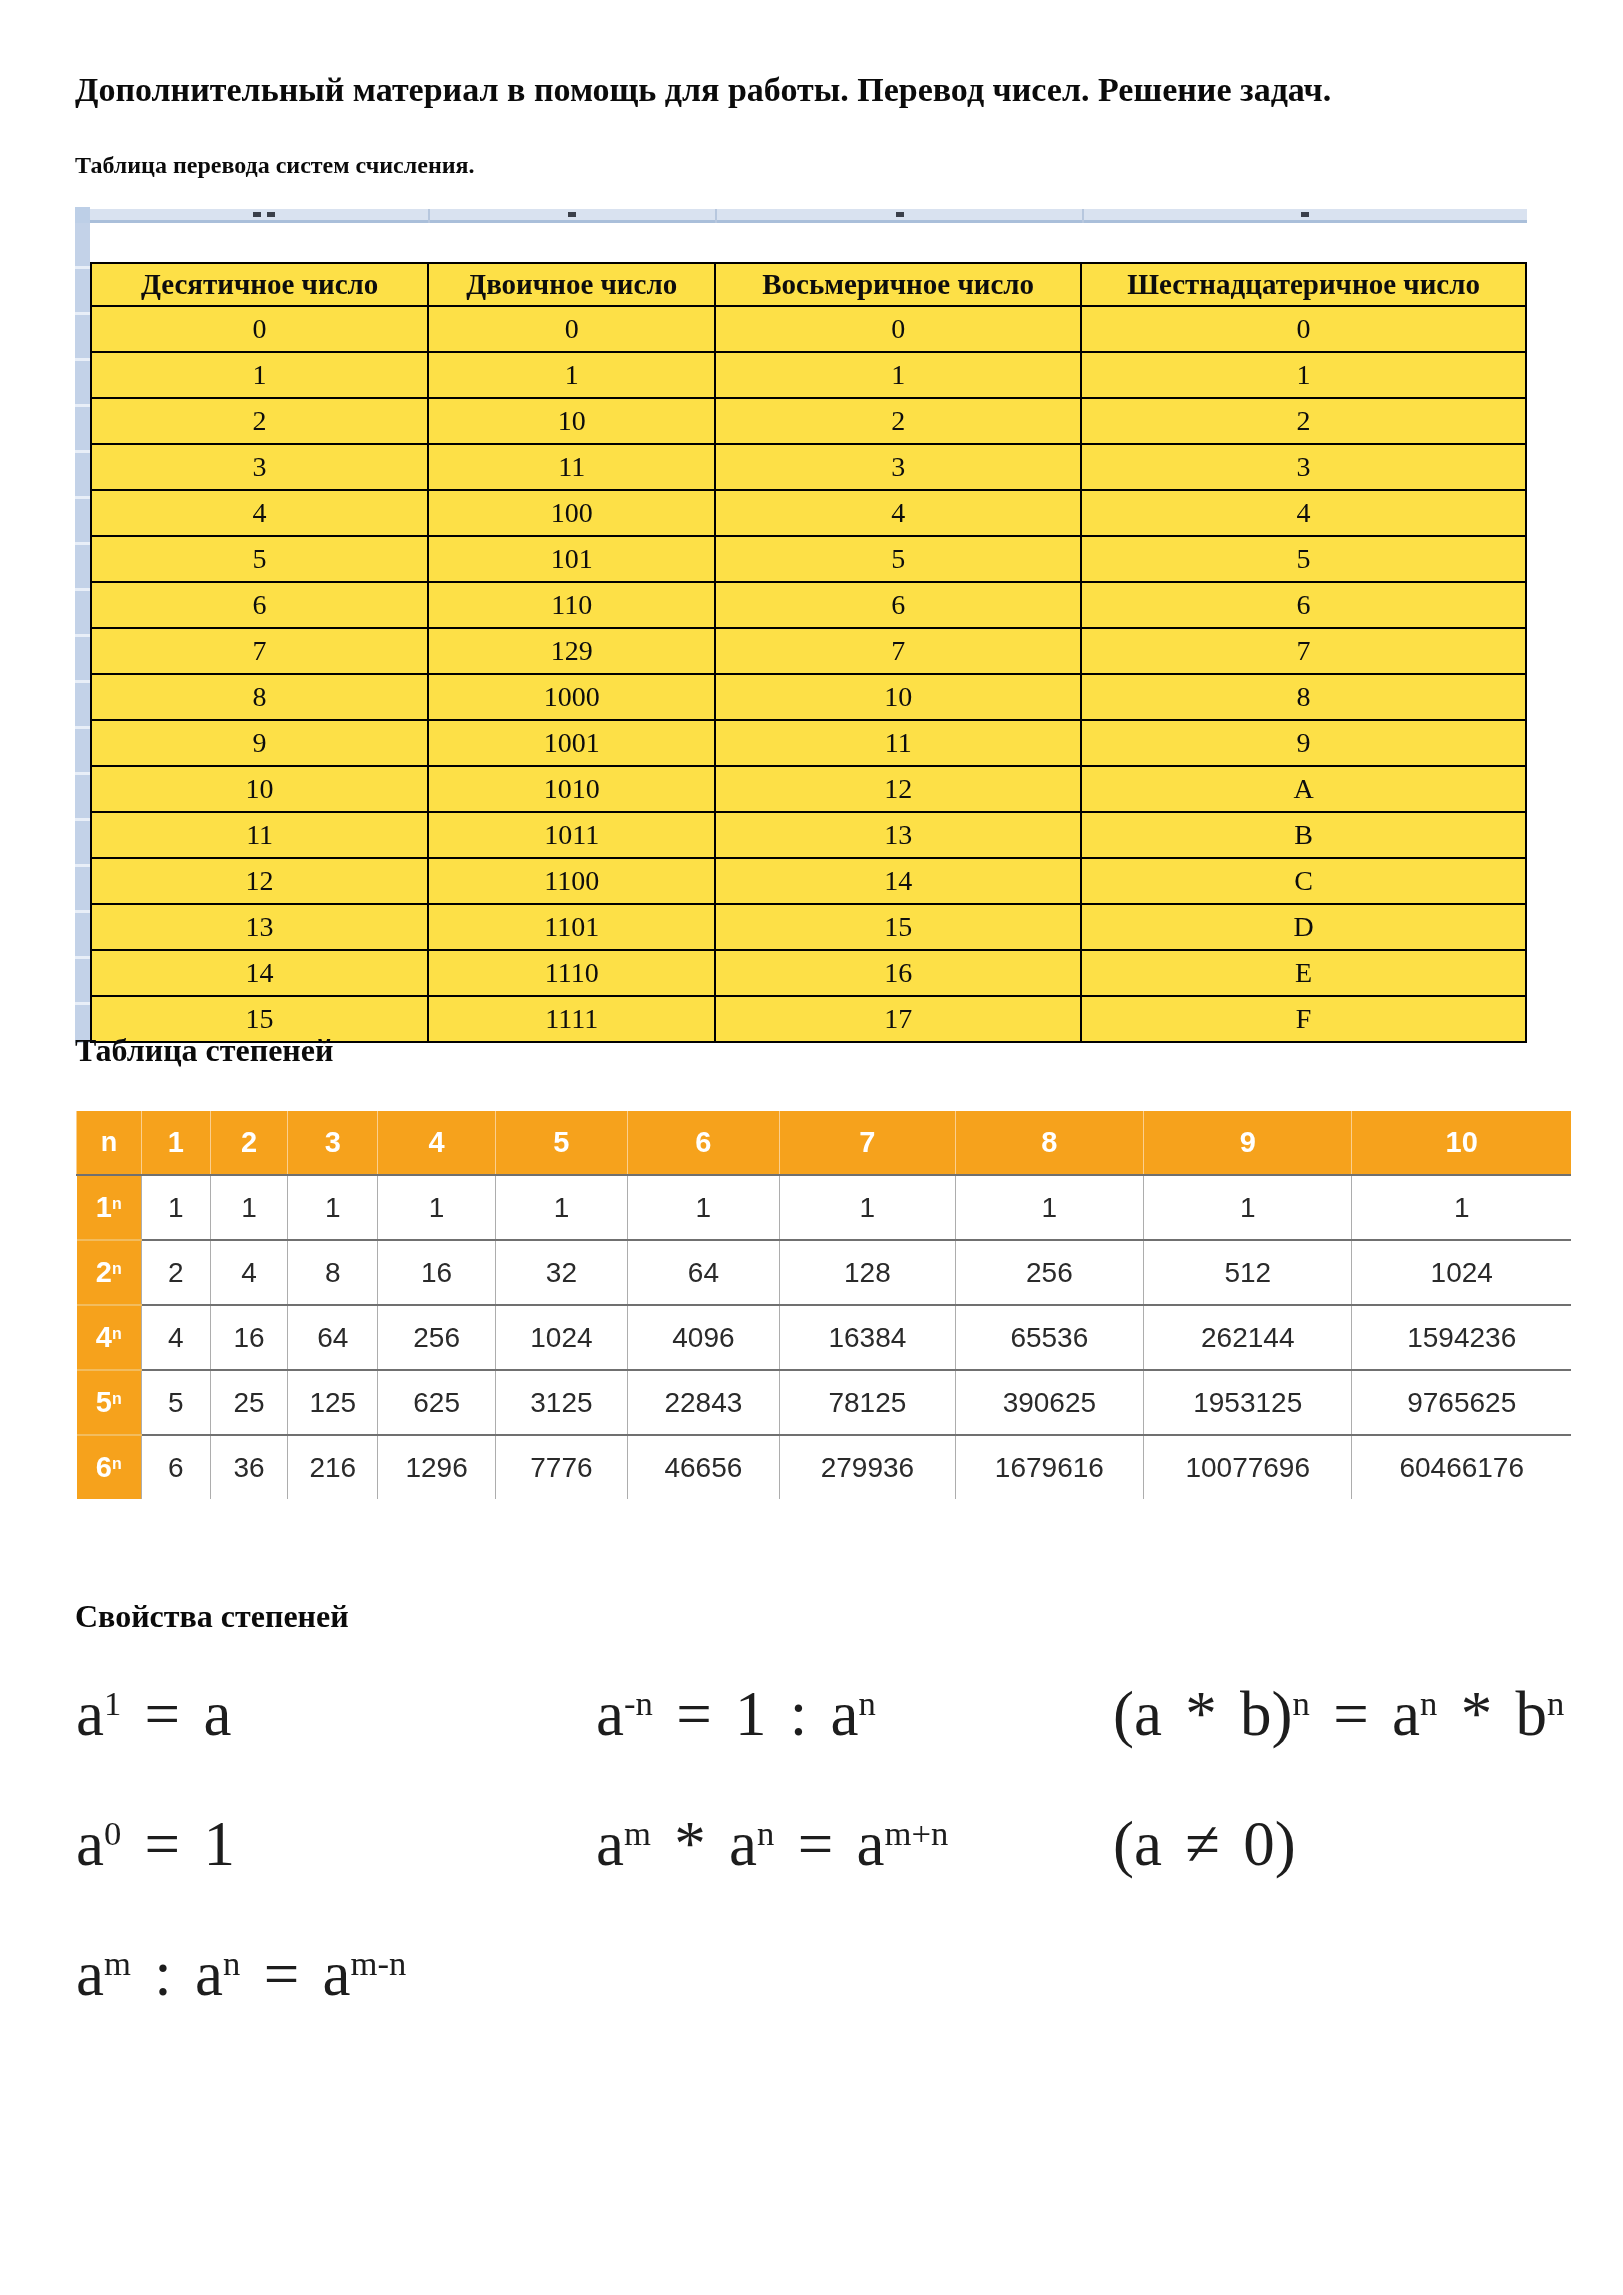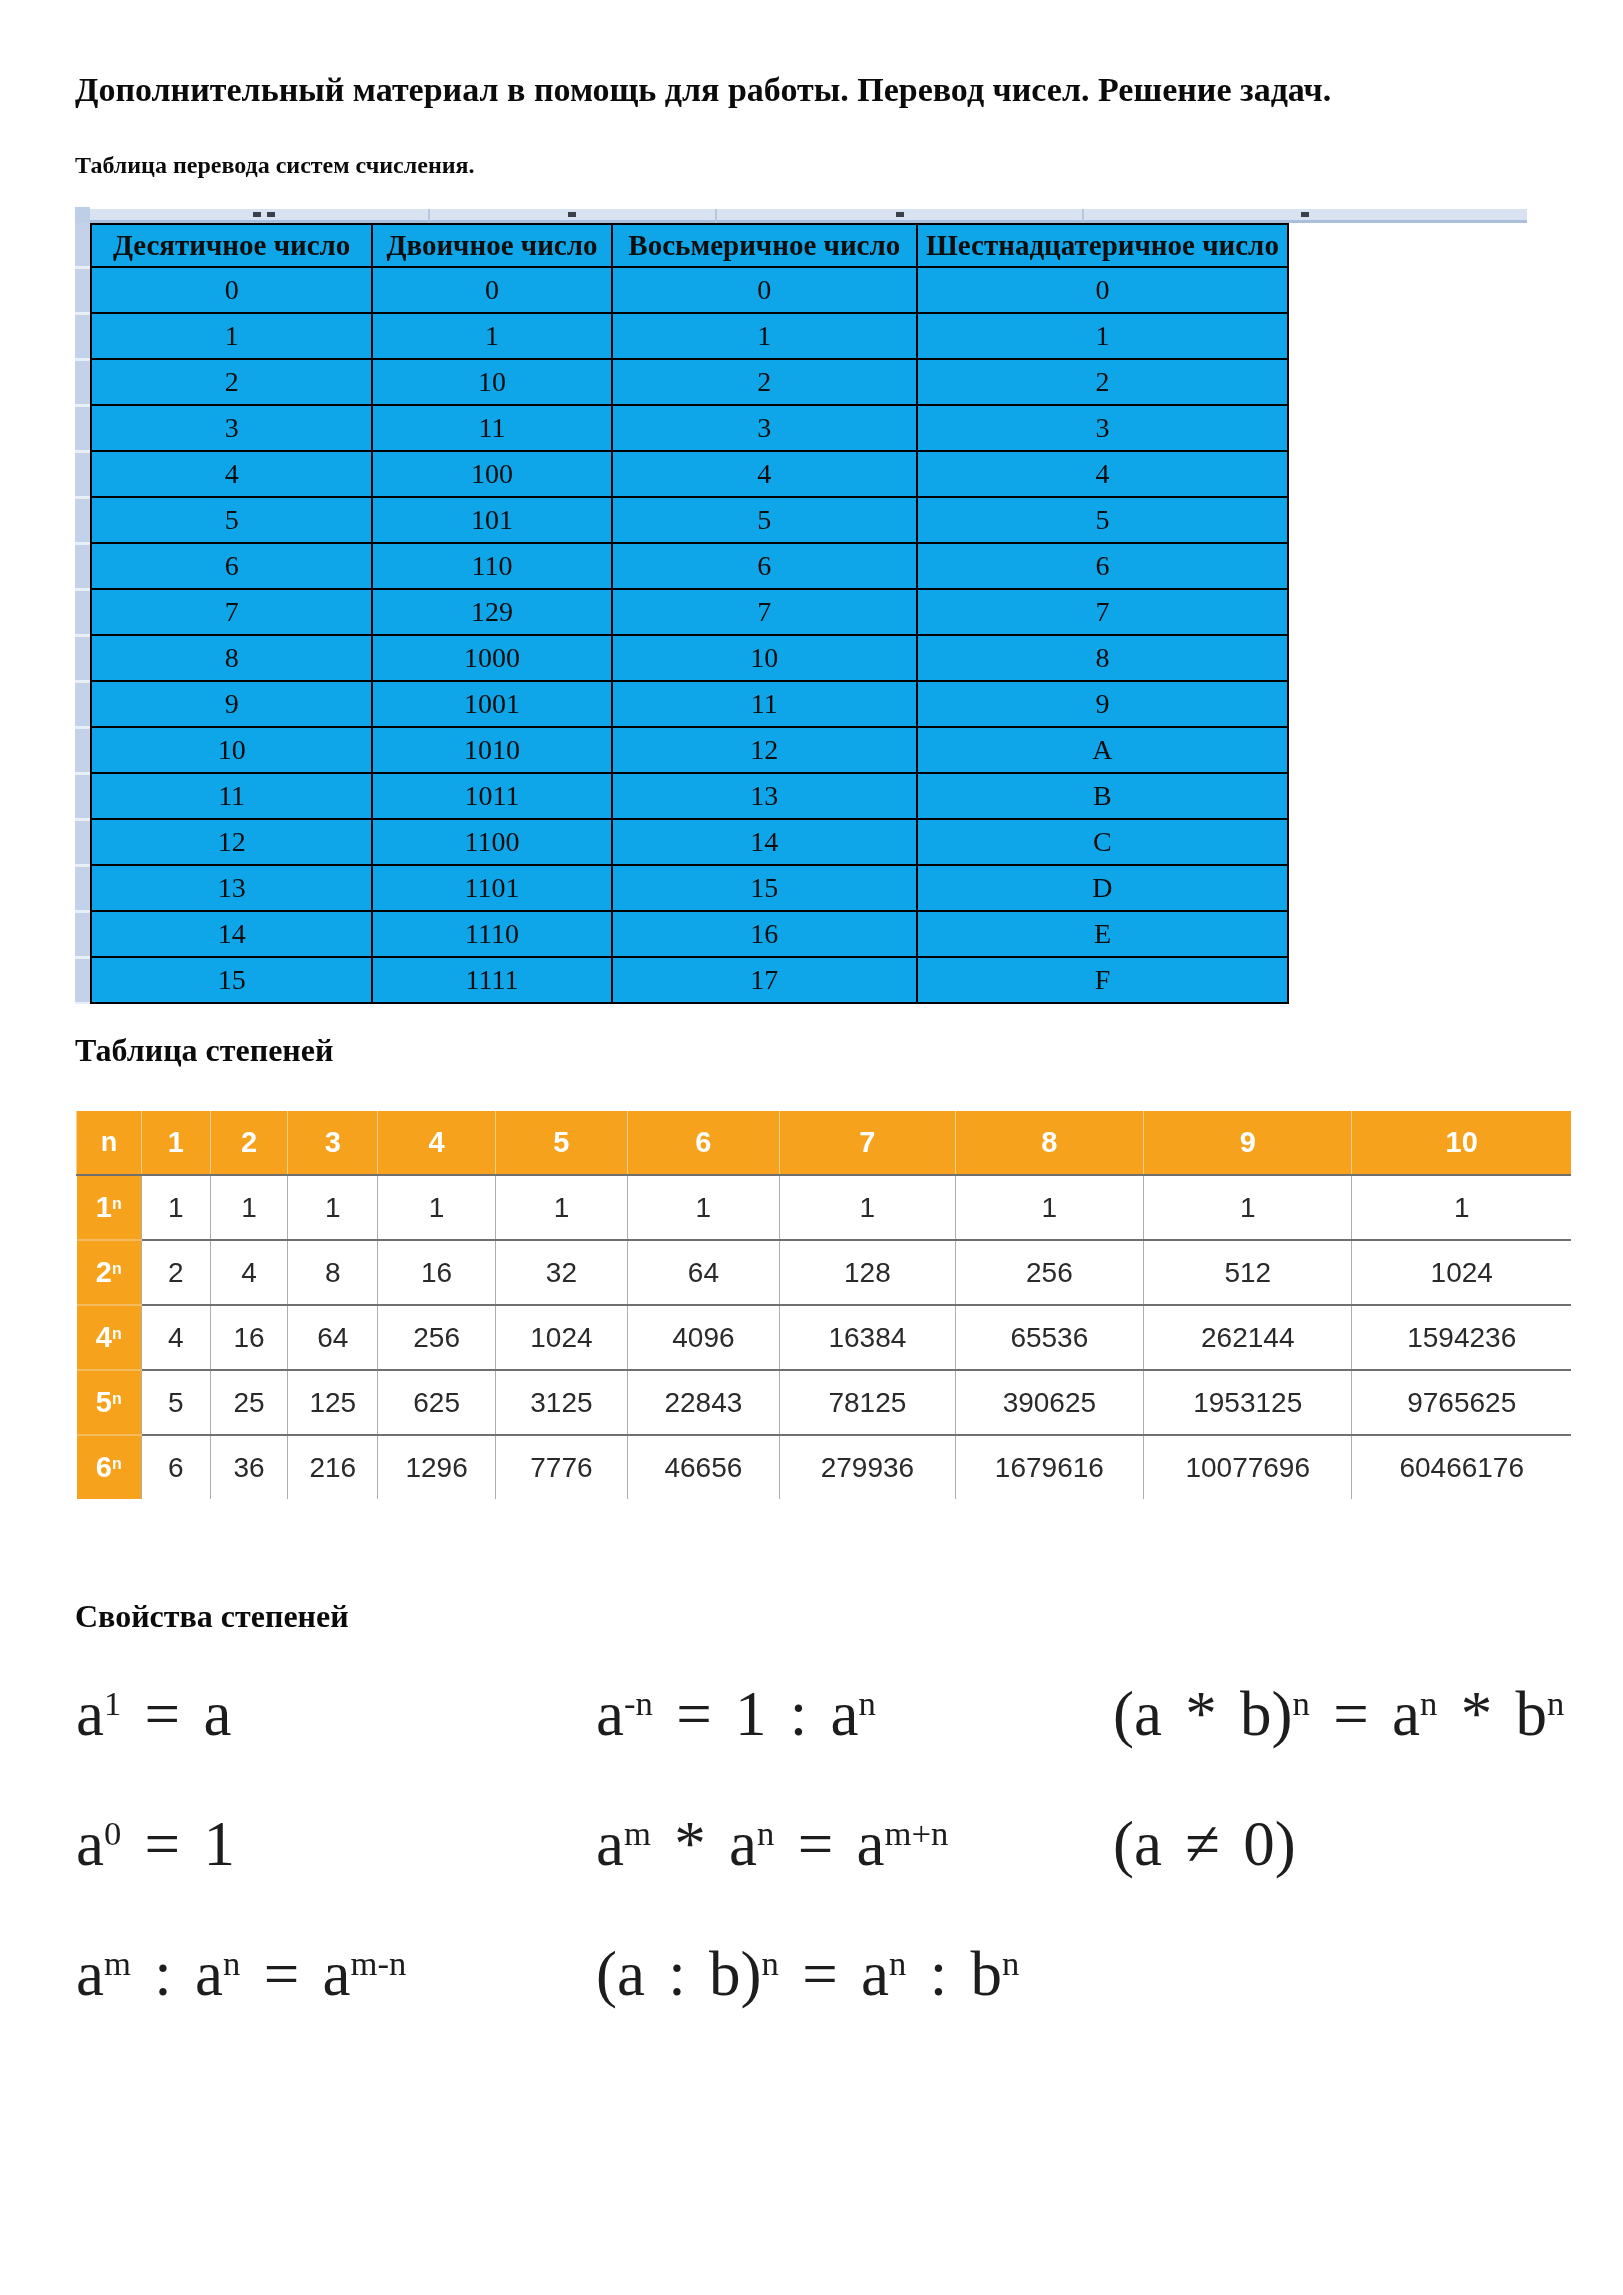--- a/index.html
+++ b/index.html
@@ -11,21 +11,21 @@
 
   
   .t1wrap{position:absolute;left:75px;top:209px;width:1452px;}
   .t1strip{position:relative;height:10.8px;background:#d9e2f0;border-bottom:3.2px solid #aabfda;}
   .t1strip .sq{position:absolute;left:0;top:-2.5px;bottom:-3.2px;width:15px;background:#bdcfe7;}
   .t1strip .mark{position:absolute;top:3.2px;width:7.6px;height:4.4px;background:#3a3f4a;}
   .t1strip .vline{position:absolute;top:0;bottom:-3.2px;width:1.9px;background:#b7c7de;}
   .t1body{display:flex;}
   .t1sliver{width:15px;background:#c3d2e8;
     background-image:repeating-linear-gradient(to bottom, rgba(0,0,0,0) 0 43px, #e9eff8 43px 46px);}
-  table.t1{border-collapse:collapse;table-layout:fixed;width:1199px;background:#0ea5e9;}
+  table.t1{border-collapse:collapse;table-layout:fixed;width:1437px;background:#fde047;margin-top:39px;}
   .t1 th,.t1 td{border:2.5px solid #000;text-align:center;vertical-align:middle;padding:0;}
   .t1 th{height:41px;font-size:29px;font-weight:bold;color:#0d0d0d;}
   .t1 td{height:44px;font-size:28px;color:#0d0d0d;}
 
   
   .h2{position:absolute;left:75px;font-size:32px;font-weight:bold;color:#0b0b0b;white-space:nowrap;}
   .h2.powers{top:1032px;}
   .h2.props{top:1598px;}
 
   table.t2{position:absolute;left:76px;top:1111px;width:1495px;border-collapse:collapse;
@@ -289,17 +289,16 @@
   <div class="h2 props">Свойства степеней</div>
 
   <div class="formulas" id="formulas">
       <div class="formula">a<span class="sup">1</span> = a</div>
       <div class="formula">a<span class="sup">-n</span> = 1 : a<span class="sup">n</span></div>
       <div class="formula">(a * b)<span class="sup">n</span> = a<span class="sup">n</span> * b<span class="sup">n</span></div>
       <div class="formula">a<span class="sup">0</span> = 1</div>
       <div class="formula">a<span class="sup">m</span> * a<span class="sup">n</span> = a<span class="sup">m+n</span></div>
       <div class="formula">(a ≠ 0)</div>
       <div class="formula">a<span class="sup">m</span> : a<span class="sup">n</span> = a<span class="sup">m-n</span></div>
-      <div class="formula">(a : b)<span class="sup">n</span> = a<span class="sup">n</span> : b<span class="sup">n</span></div>
     </div>
 
 </div>
 
 
 </body></html>

